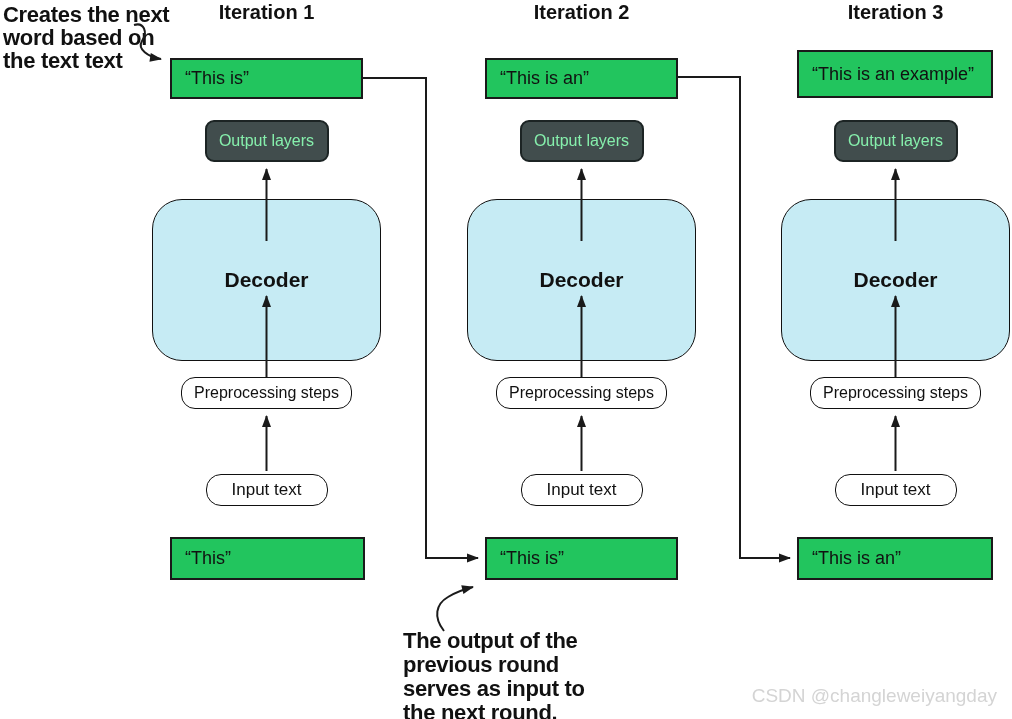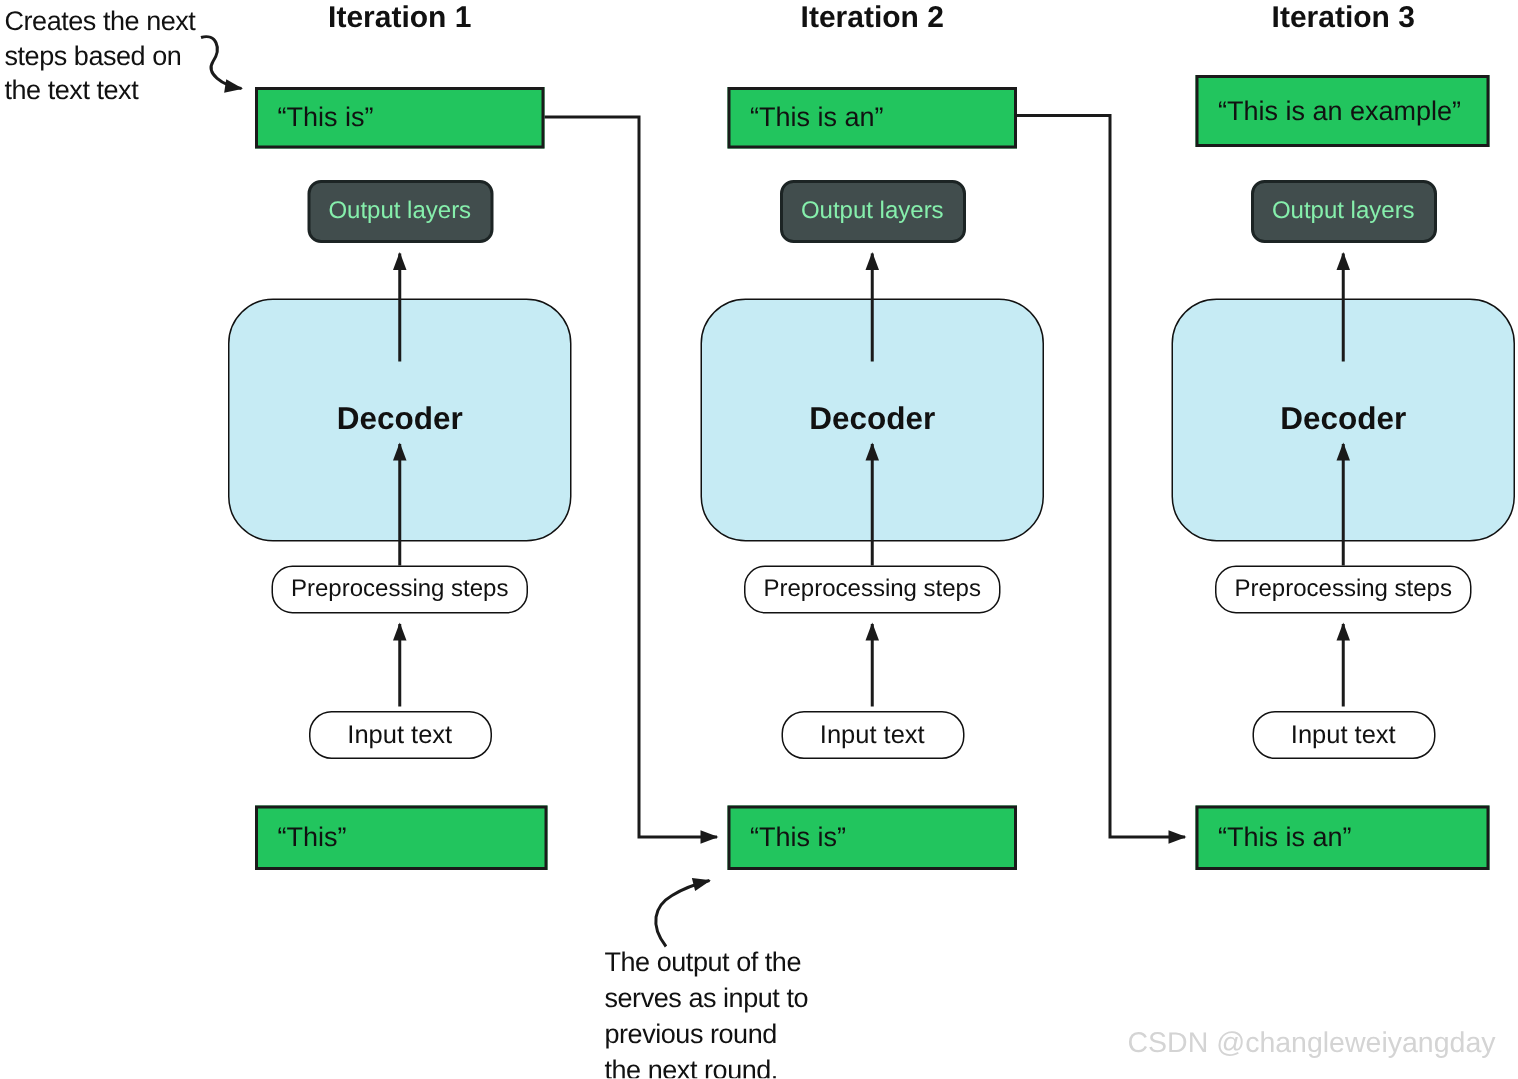--- a/index.html
+++ b/index.html
@@ -62,22 +62,22 @@
     border:1.5px solid #111;
     display:flex;align-items:center;justify-content:center;
     font-size:16px;
     box-sizing:border-box;
     white-space:nowrap;
   }
   .prep{width:171px;height:32px;border-radius:14px;top:377px;}
   .inputtext{width:122px;height:32px;border-radius:15px;top:474px;font-size:17px;}
   .annotation{
     position:absolute;
-    font-weight:normal;
-    font-size:18px;
+    font-weight:bold;
+    font-size:22px;
     letter-spacing:-0.3px;
     white-space:nowrap;
   }
   .annotation.top{top:3px;left:3px;line-height:23px;}
   .annotation.bottom{top:629px;left:403px;line-height:24px;}
   .watermark{
     position:absolute;
     top:685px;right:15px;
     font-size:19px;
     color:var(--watermark);
@@ -116,27 +116,27 @@
   <div class="pill inputtext" style="left:205.5px">Input text</div>
   <div class="pill inputtext" style="left:520.5px">Input text</div>
   <div class="pill inputtext" style="left:834.5px">Input text</div>
 
   <div class="txtbox" style="left:170px;top:537px;width:195px;height:43px">“This”</div>
   <div class="txtbox" style="left:485px;top:537px;width:193px;height:43px">“This is”</div>
   <div class="txtbox" style="left:797px;top:537px;width:196px;height:43px">“This is an”</div>
 
   <div class="annotation top">
     <div>Creates the next</div>
-    <div>steps based on</div>
+    <div>word based on</div>
     <div>the text text</div>
   </div>
   <div class="annotation bottom">
     <div>The output of the</div>
+    <div>previous round</div>
     <div>serves as input to</div>
-    <div>previous round</div>
     <div>the next round.</div>
   </div>
 
   <div class="watermark">CSDN @changleweiyangday</div>
 
   <svg id="arrow-layer" width="1012" height="719" viewBox="0 0 1012 719">
     <defs>
       <marker id="ah" markerWidth="14" markerHeight="12" refX="12" refY="5" orient="auto" markerUnits="userSpaceOnUse">
         <path d="M1,0.5 L13,5 L1,9.5 Z" fill="#1a1a1a" stroke="none"></path>
       </marker>

